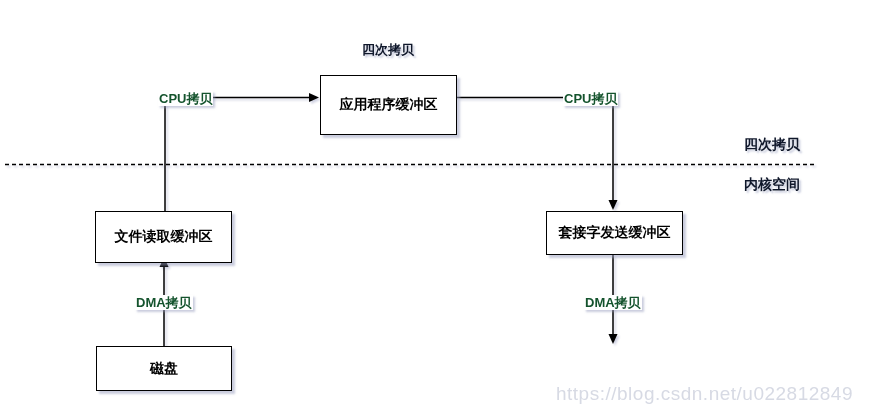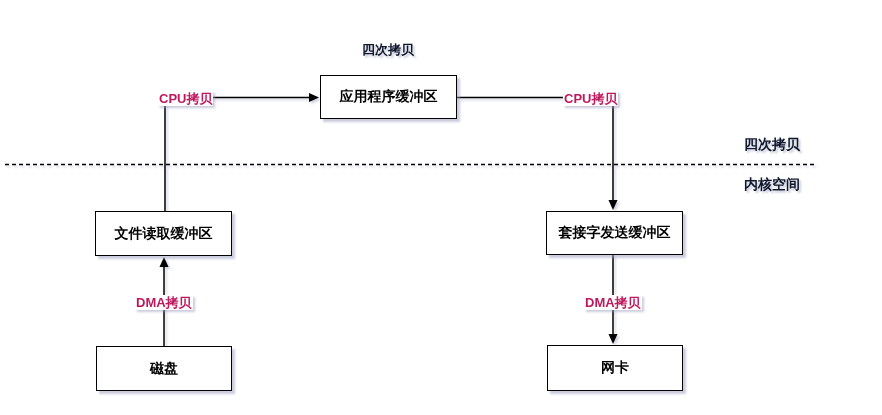--- a/index.html
+++ b/index.html
@@ -45,21 +45,21 @@
     white-space: nowrap;
   }
   
   .edge-label {
     position: absolute;
     z-index: 3;
     background: #ffffff;
     box-shadow: 2px 2px 2px rgba(150,156,190,0.5);
     font-size: 13px;
     font-weight: 700;
-    color: #be185d;
+    color: #14532d;
     line-height: 15px;
     padding: 0 1px;
     white-space: nowrap;
   }
   .free-label {
     position: absolute;
     z-index: 3;
     font-size: 13px;
     font-weight: 700;
     color: #0f172a;
@@ -100,39 +100,37 @@
 
     <path class="edge-line" d="M613,255 V334"></path>
     <polygon class="arrowhead" points="613,344 608.5,334 617.5,334"></polygon>
   </svg>
 
   <div id="diagram-title" class="free-label" style="left:340px; top:41px;">四次拷贝</div>
 
   <div class="free-label space-label" style="left:744px; top:136px;">四次拷贝</div>
   <div class="free-label space-label" style="left:744px; top:176px;text-align:center;">内核空间</div>
 
-  <div class="node" style="left:320px; top:75px; width:137px; height:44px;">
+  <div class="node" style="left:320px; top:75px; width:137px; height:60px;">
     <span class="node-label">应用程序缓冲区</span>
   </div>
 
-  <div class="node" style="left:95px; top:211px; width:137px; height:45px;">
+  <div class="node" style="left:95px; top:211px; width:137px; height:52px;">
     <span class="node-label">文件读取缓冲区</span>
   </div>
 
   <div class="node" style="left:96px; top:346px; width:136px; height:45px;">
     <span class="node-label">磁盘</span>
   </div>
 
   <div class="node" style="left:546px; top:211px; width:137px; height:44px;">
     <span class="node-label">套接字发送缓冲区</span>
   </div>
 
-  <div class="node" style="left:547px; top:345px; width:136px; height:46px;">
-    <span class="node-label">网卡</span>
-  </div>
 
   <div class="edge-label" style="left:158px; top:91px;">CPU拷贝</div>
   <div class="edge-label" style="left:563px; top:91px;">CPU拷贝</div>
   <div class="edge-label" style="left:135px; top:295px;">DMA拷贝</div>
   <div class="edge-label" style="left:584px; top:295px;">DMA拷贝</div>
 
+  <div id="watermark">https://blog.csdn.net/u022812849</div>
 
 </div>
 
 </body></html>

